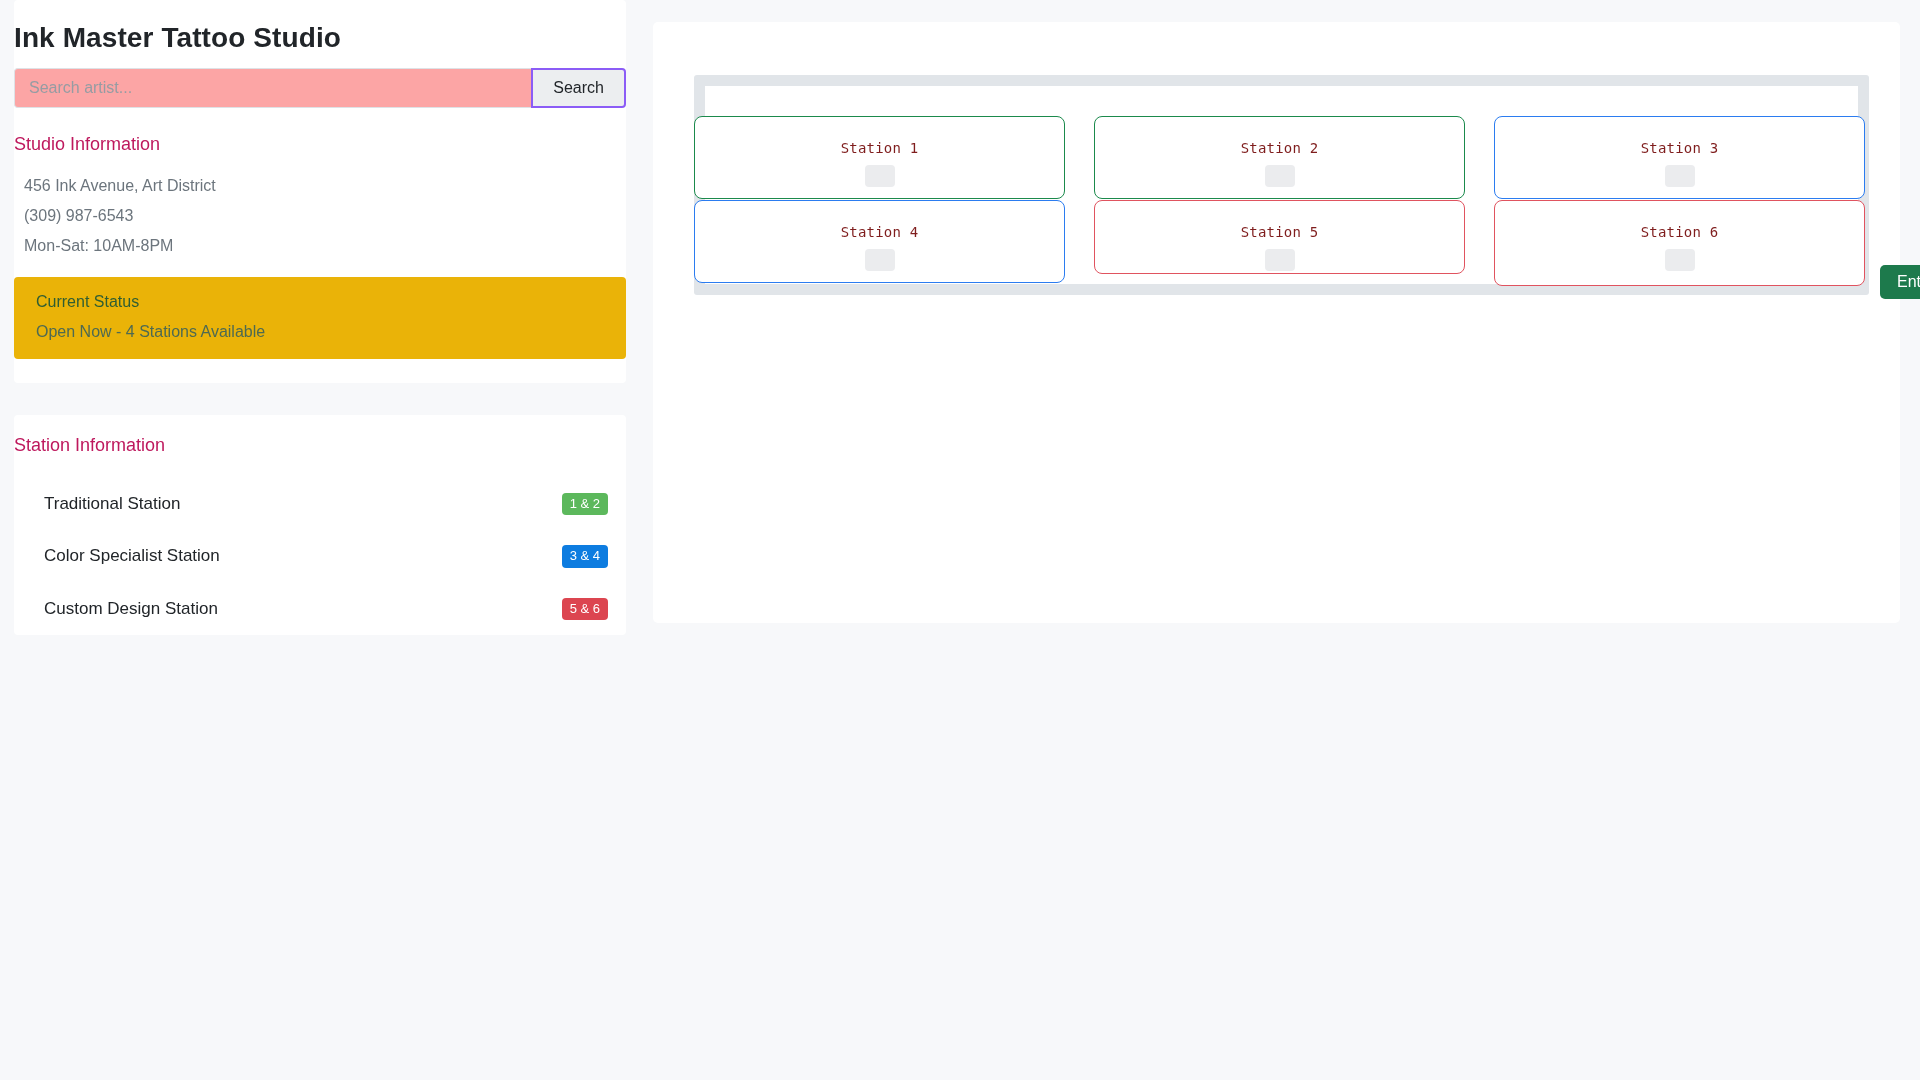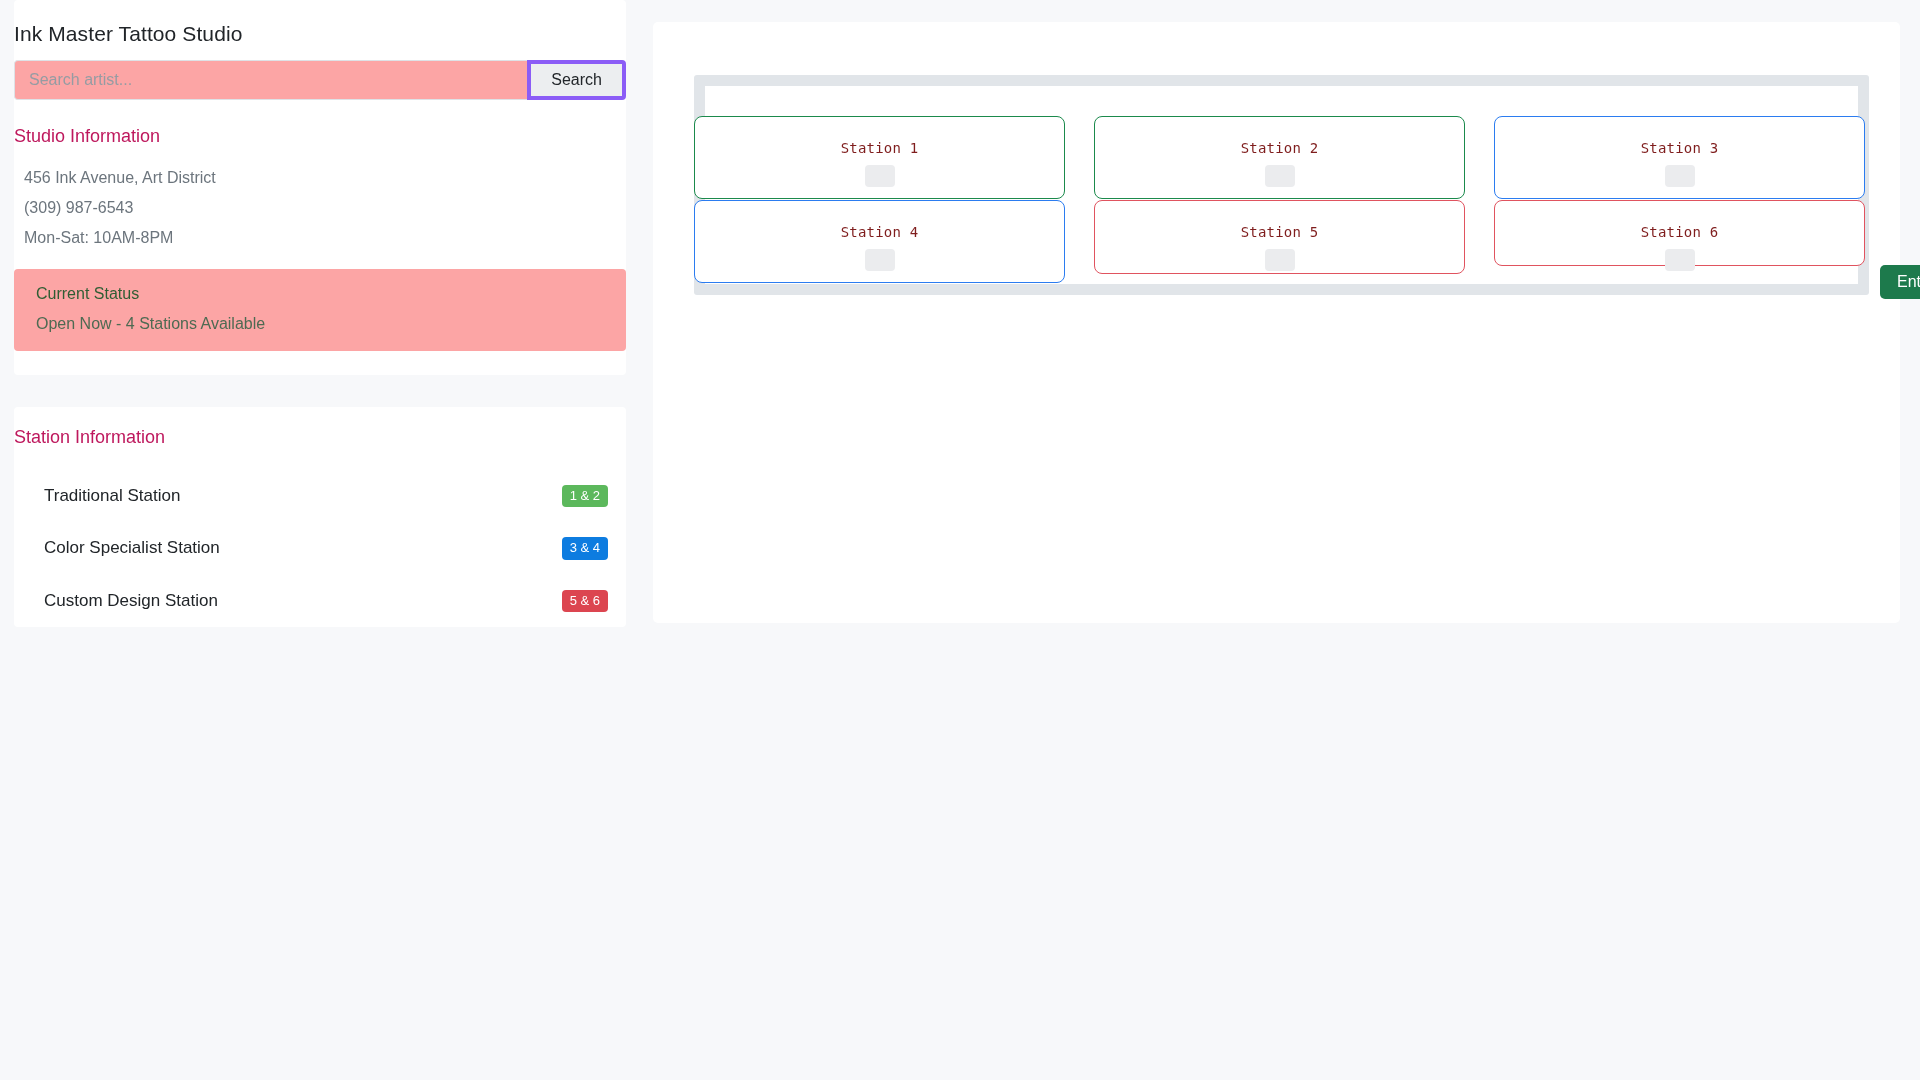--- a/index.html
+++ b/index.html
@@ -17,22 +17,22 @@
     left: 14px; top: 0;
     width: 612px;
   }
   .card {
     background: #ffffff;
     border-radius: 4px;
   }
   .studio-card { padding: 0 0 24px 0; }
 
   .app-title {
-    font-size: 21px;
-    font-weight: 400;
+    font-size: 28px;
+    font-weight: 700;
     color: #212529;
     padding: 22px 0 14px 0;
     letter-spacing: .1px;
   }
 
   .search-row {
     display: flex;
     align-items: stretch;
     height: 40px;
     margin-bottom: 26px;
@@ -44,21 +44,21 @@
     border-radius: 4px 0 0 4px;
     padding: 0 14px;
     font-size: 16px;
     font-family: "Liberation Sans", sans-serif;
     color: #495057;
     background: #fca5a5;
     outline: none;
   }
   .search-input::placeholder { color: #959ca3; }
   .search-btn {
-    border: 4px solid #8b5cf6;
+    border: 2px solid #8b5cf6;
     background: #eceef0;
     border-radius: 0 4px 4px 0;
     padding: 0 20px;
     font-size: 16px;
     font-family: "Liberation Sans", sans-serif;
     color: #212529;
     cursor: pointer;
     white-space: nowrap;
   }
 
@@ -68,21 +68,21 @@
     color: #be185d;
     margin-bottom: 16px;
   }
   .info-line {
     font-size: 16px;
     color: #6c757d;
     padding: 6px 0 6px 10px;
   }
 
   .status-box {
-    background: #fca5a5;
+    background: #eab308;
     border-radius: 4px;
     padding: 16px 0 18px 22px;
     margin-top: 16px;
   }
   .status-title {
     font-size: 16px;
     color: #2f5d33;
     margin-bottom: 12px;
   }
   .status-text {
@@ -255,21 +255,21 @@
       <div class="station st-blue" style="left:41px; top:178px; width:371px; height:83px;">
         <div class="station-label">Station 4</div>
         <div class="station-chair"></div>
       </div>
 
       <div class="station st-red" style="left:441px; top:178px; width:371px; height:74px;">
         <div class="station-label">Station 5</div>
         <div class="station-chair"></div>
       </div>
 
-      <div class="station st-red" style="left:841px; top:178px; width:371px; height:66px;">
+      <div class="station st-red" style="left:841px; top:178px; width:371px; height:86px;">
         <div class="station-label">Station 6</div>
         <div class="station-chair"></div>
       </div>
     </div>
 
     <div class="entrance-badge">Entrance</div>
   </div>
 
 </div>
 

